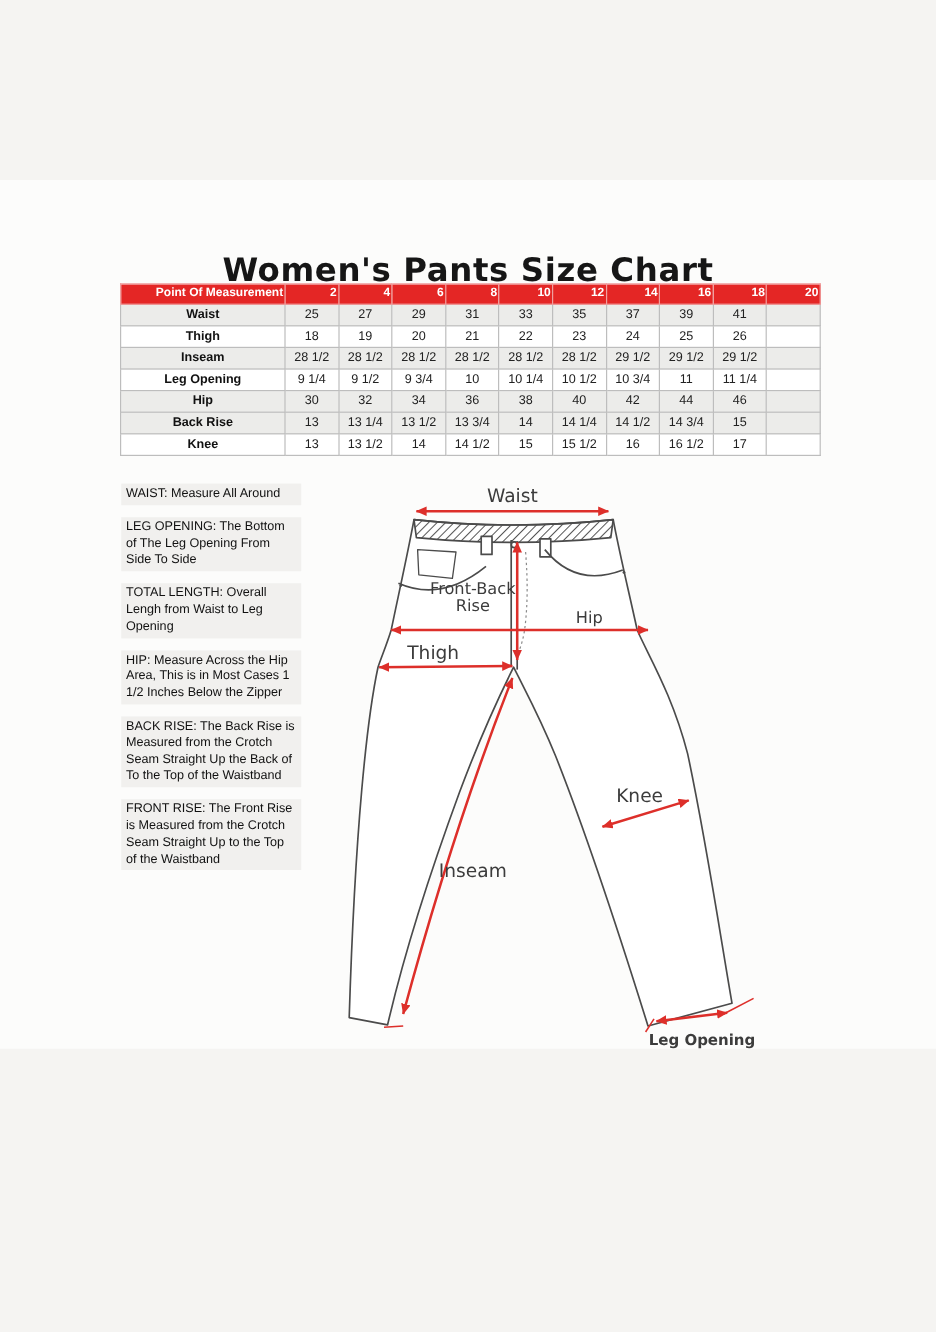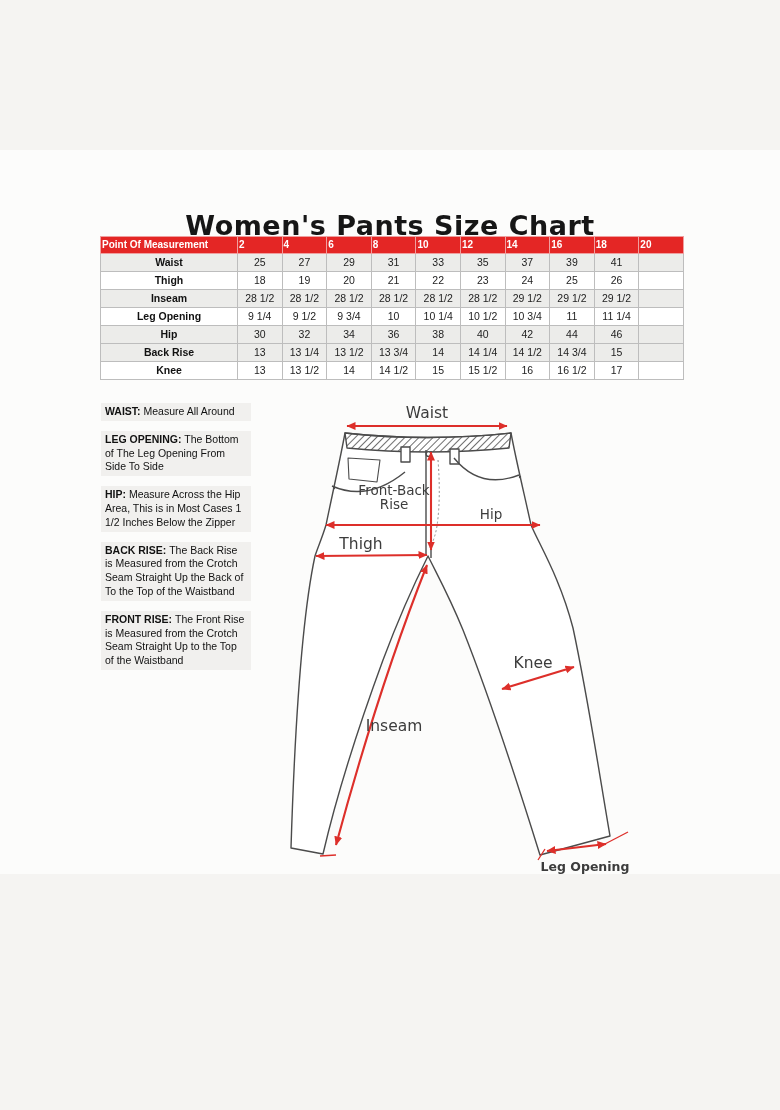--- a/index.html
+++ b/index.html
@@ -6,30 +6,30 @@
   body{background:#f4f3f1;font-family:"Liberation Sans",sans-serif;}
   .page{position:relative;width:780px;height:1110px;margin:0 auto;background:#f5f4f2;overflow:hidden;}
   .panel{position:absolute;left:0;top:150px;width:780px;height:724px;background:#fcfcfb;}
   .title{position:absolute;left:0;top:190px;width:780px;text-align:center;
          font-family:"DejaVu Sans",sans-serif;font-size:27px;font-weight:bold;
          color:#161616;letter-spacing:.5px;margin-top:20px;}
   
   .tbl-wrap{position:absolute;left:100px;top:236px;width:584px;}
   table.size-chart{border-collapse:collapse;width:100%;table-layout:fixed;border:1px solid #b5b5b5;}
   table.size-chart th{background:#e42625;color:#ffffff;font-size:10px;font-weight:bold;
-       border:1px solid #ef9f9f;padding:2px 1px;text-align:left;line-height:12px;}
+       border:1px solid #ef9f9f;padding:2px 1px;text-align:right;line-height:12px;}
   table.size-chart td{border:1px solid #bdbdbd;font-size:10.5px;color:#222;
        padding:2px 1px;text-align:center;line-height:13px;background:#ffffff;}
   table.size-chart tr.stripe td{background:#ececea;}
   table.size-chart td.row-label{font-weight:bold;font-size:10.5px;color:#111;}
   
   .defs{position:absolute;left:101px;top:403px;width:150px;}
   .def-block{background:#f1f0ee;padding:2px 4px;margin-bottom:10px;
        font-size:10.5px;line-height:13.8px;color:#111;}
-  .def-term{font-weight:bold;margin-top:48px;}
+  .def-term{font-weight:normal;margin-top:48px;}
   
   .diagram{position:absolute;left:288px;top:398px;width:392px;height:487px;}
   .dim-label{fill:#3c3c3c;font-family:"DejaVu Sans",sans-serif;}
 </style>
 </head>
 <body>
 <div class="page">
 
   <div class="panel"></div>
 
@@ -157,20 +157,21 @@
             <td>17</td>
             <td></td>
           </tr>
         </tbody>
     </table>
   </div>
 
   <div class="defs">
       <div class="def-block"><span class="def-term">WAIST: </span><span class="def-text">Measure All Around</span></div>
       <div class="def-block"><span class="def-term">LEG OPENING: </span><span class="def-text">The Bottom of The Leg Opening From Side To Side</span></div>
+      <div class="def-block"><span class="def-term">TOTAL LENGTH: </span><span class="def-text">Overall Lengh from Waist to Leg Opening</span></div>
       <div class="def-block"><span class="def-term">HIP: </span><span class="def-text">Measure Across the Hip Area, This is in Most Cases 1 1/2 Inches Below the Zipper</span></div>
       <div class="def-block"><span class="def-term">BACK RISE: </span><span class="def-text">The Back Rise is Measured from the Crotch Seam Straight Up the Back of To the Top of the Waistband</span></div>
       <div class="def-block"><span class="def-term">FRONT RISE: </span><span class="def-text">The Front Rise is Measured from the Crotch Seam Straight Up to the Top of the Waistband</span></div>
     </div>
 
   <svg class="diagram" viewBox="0 0 392 487" xmlns="http://www.w3.org/2000/svg">
     <defs>
       <pattern id="hatch" width="5" height="5" patternUnits="userSpaceOnUse" patternTransform="rotate(45)">
         <line x1="0" y1="0" x2="0" y2="5" stroke="#555555" stroke-width="1.7"></line>
       </pattern>

